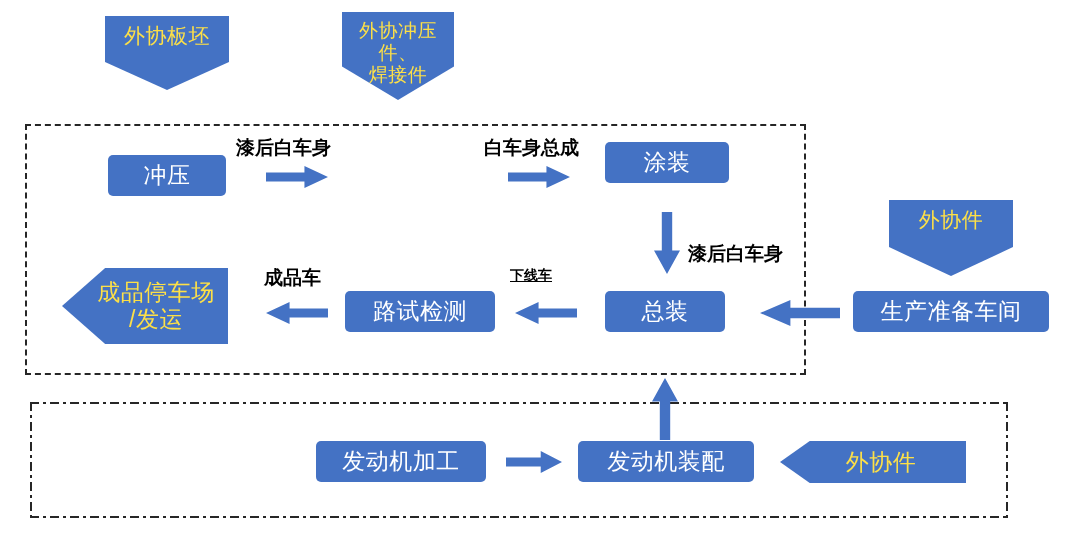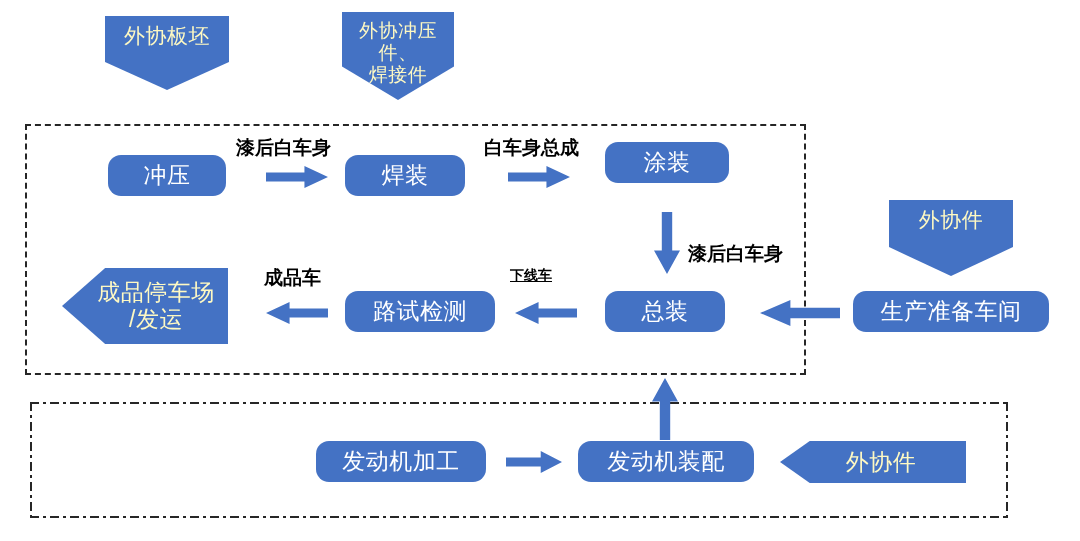--- a/index.html
+++ b/index.html
@@ -39,38 +39,38 @@
     background-size: 100% 2px, 100% 2px, 2px 100%, 2px 100%;
     background-position: 0 0, 0 100%, 0 0, 100% 0;
     background-repeat: no-repeat;
   }
 
   
   .node {
     position: absolute;
     box-sizing: border-box;
     background: #4472C4;
-    border-radius: 13px;
+    border-radius: 5px;
     color: #ffffff;
     display: flex;
     align-items: center;
     justify-content: center;
     text-align: center;
     line-height: 1.16;
     font-weight: 400;
     letter-spacing: 0.5px;
     white-space: pre-line;
   }
 
   
   .penta {
     position: absolute;
     box-sizing: border-box;
     background: #4472C4;
-    color: #fef9c3;
+    color: #fde047;
     display: flex;
     align-items: center;
     justify-content: center;
     text-align: center;
     line-height: 1.16;
     white-space: pre-line;
     letter-spacing: 0.5px;
   }
   .penta-down {
     clip-path: polygon(0% 0%, 100% 0%, 100% 62%, 50% 100%, 0% 62%);
@@ -128,23 +128,20 @@
   </div>
 
   <div class="penta penta-down" style="left:889px; top:200px; width:124px; height:76px; font-size:21px;">
     <span>外协件</span>
   </div>
 
   <div class="node" style="left:108px; top:155px; width:118px; height:41px; font-size:23px;">
     <span>冲压</span>
   </div>
 
-  <div class="node" style="left:345px; top:155px; width:120px; height:41px; font-size:23px;">
-    <span>焊装</span>
-  </div>
 
   <div class="node" style="left:605px; top:142px; width:124px; height:41px; font-size:23px;">
     <span>涂装</span>
   </div>
 
   <div class="elabel" style="left:236px; top:138px; font-size:19px;">
     <span>漆后白车身</span>
   </div>
   <div class="arrow arrow-r" style="left:266px; top:166px; width:62px; height:22px;"></div>
 

